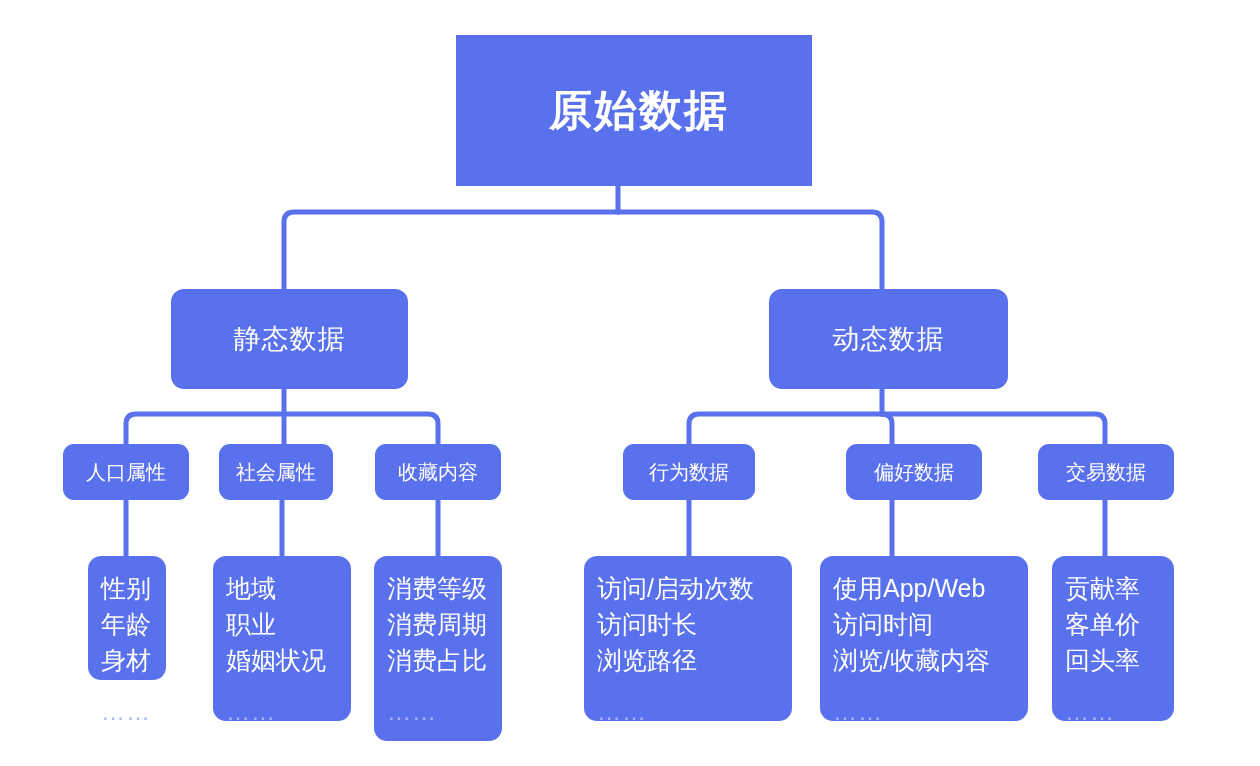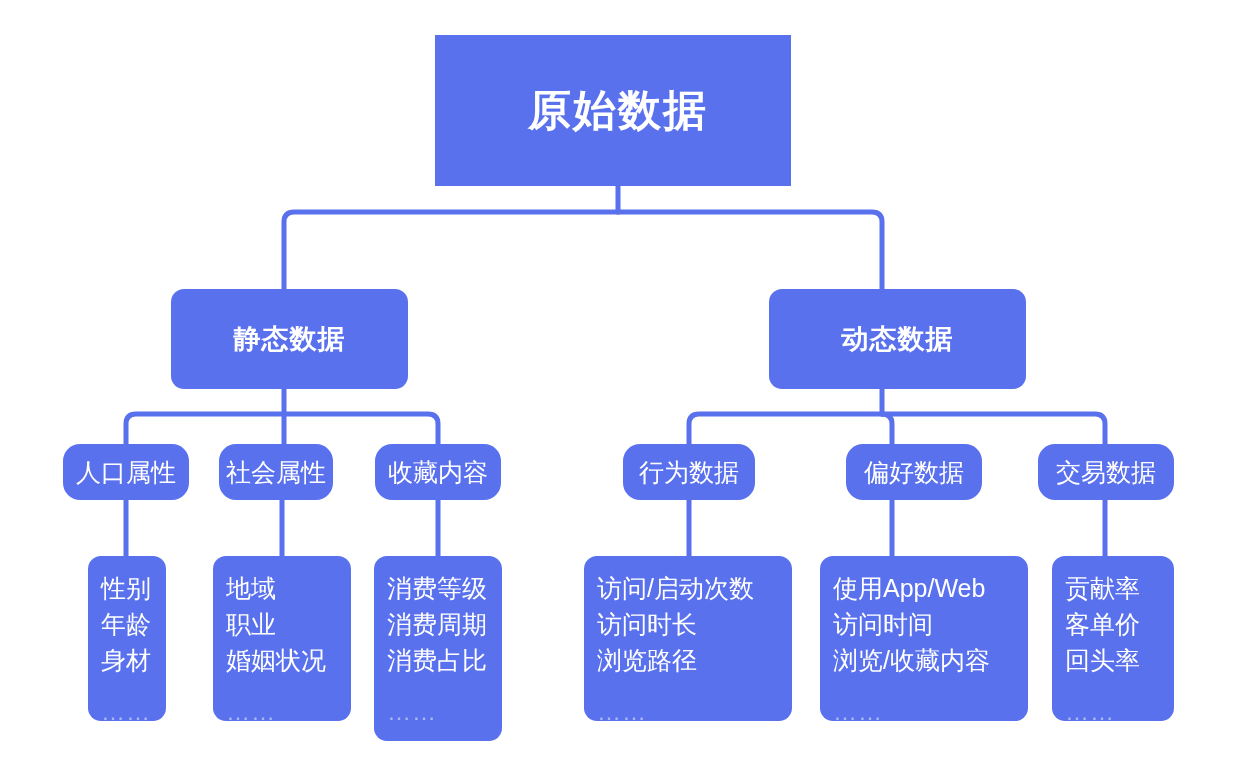--- a/index.html
+++ b/index.html
@@ -37,29 +37,29 @@
   .node.root {
     border-radius: 0;
     align-items: center;
     font-weight: bold;
     font-size: 43px;
     letter-spacing: 2px;
   }
   .node.level2 {
     border-radius: 13px;
     align-items: center;
-    font-weight: bold;
+    font-weight: normal;
     font-size: 27px;
     letter-spacing: 1px;
   }
   .node.level3 {
-    border-radius: 17px;
+    border-radius: 11px;
     align-items: center;
     font-weight: normal;
-    font-size: 25px;
+    font-size: 20px;
   }
   .node.leaf {
     border-radius: 13px;
     align-items: flex-start;
     justify-content: flex-start;
     font-weight: normal;
     font-size: 25px;
     line-height: 36px;
     padding: 14px 13px 10px 13px;
   }
@@ -105,39 +105,39 @@
       <path d="M 882,414 Q 892,414 892,424 L 892,444"></path>
 
       <path d="M 882,414 L 1095,414 Q 1105,414 1105,424 L 1105,444"></path>
 
       <path d="M 689,500 L 689,556"></path>
       <path d="M 892,500 L 892,556"></path>
       <path d="M 1105,500 L 1105,556"></path>
     </g>
   </svg>
 
-  <div class="node root" style="left:435px; top:35px; width:356px; height:151px;padding-left:10px;">原始数据</div>
+  <div class="node root" style="left:456px; top:35px; width:356px; height:151px;padding-left:10px;">原始数据</div>
 
   <div class="node level2" style="left:171px; top:289px; width:237px; height:100px;">静态数据</div>
 
-  <div class="node level2" style="left:769px; top:289px; width:257px; height:100px;">动态数据</div>
+  <div class="node level2" style="left:769px; top:289px; width:239px; height:100px;">动态数据</div>
 
   <div class="node level3" style="left:63px; top:444px; width:126px; height:56px;">人口属性</div>
 
   <div class="node level3" style="left:219px; top:444px; width:114px; height:56px;">社会属性</div>
 
   <div class="node level3" style="left:375px; top:444px; width:126px; height:56px;">收藏内容</div>
 
   <div class="node level3" style="left:623px; top:444px; width:132px; height:56px;">行为数据</div>
 
   <div class="node level3" style="left:846px; top:444px; width:136px; height:56px;">偏好数据</div>
 
   <div class="node level3" style="left:1038px; top:444px; width:136px; height:56px;">交易数据</div>
 
-  <div class="node leaf" style="left:88px; top:556px; width:78px; height:165px;">
+  <div class="node leaf" style="left:88px; top:556px; width:78px; height:124px;">
     <span class="leaf-line">性别</span>
     <span class="leaf-line">年龄</span>
     <span class="leaf-line">身材</span>
     <span class="leaf-ellipsis">……</span>
   </div>
 
   <div class="node leaf" style="left:213px; top:556px; width:138px; height:165px;">
     <span class="leaf-line">地域</span>
     <span class="leaf-line">职业</span>
     <span class="leaf-line">婚姻状况</span>

